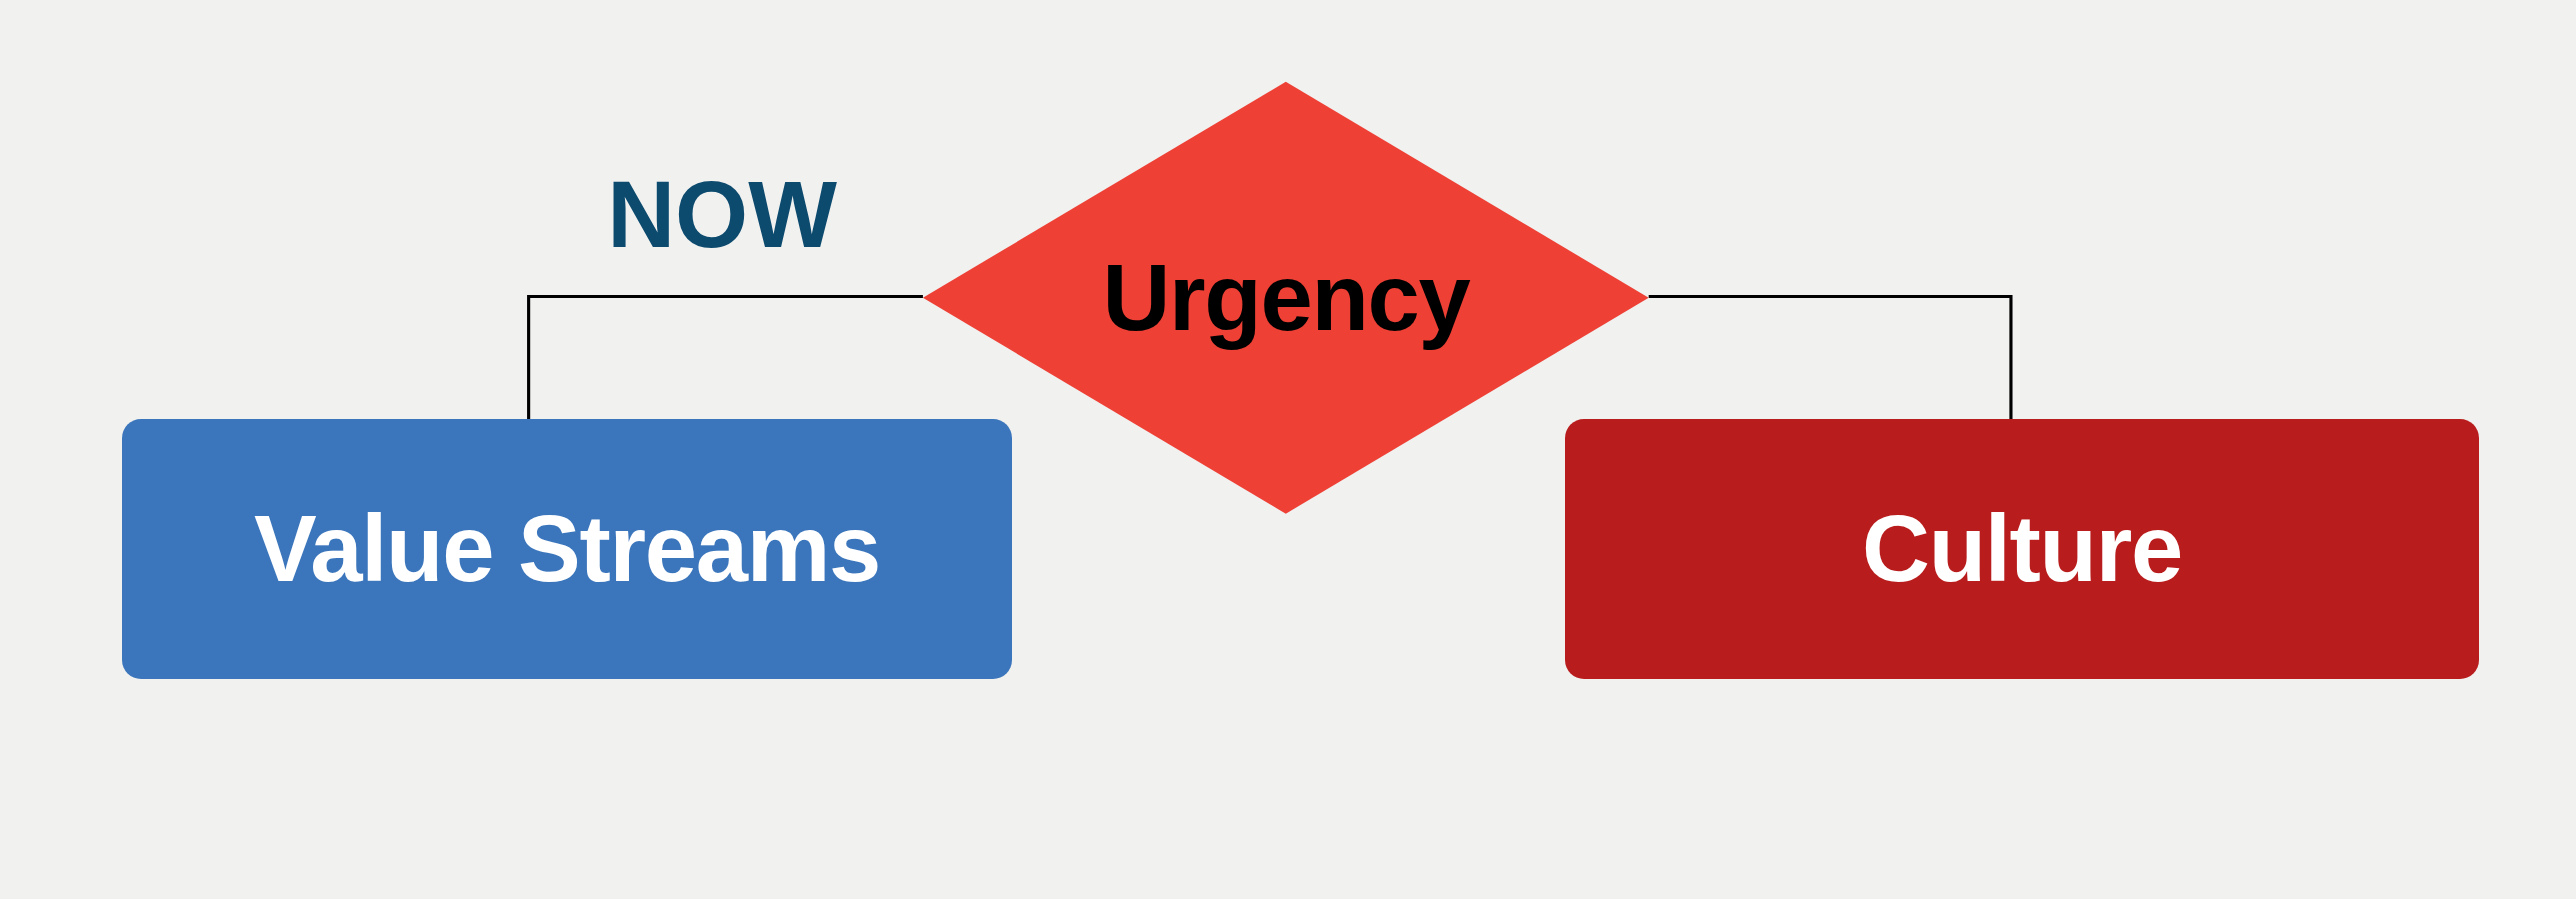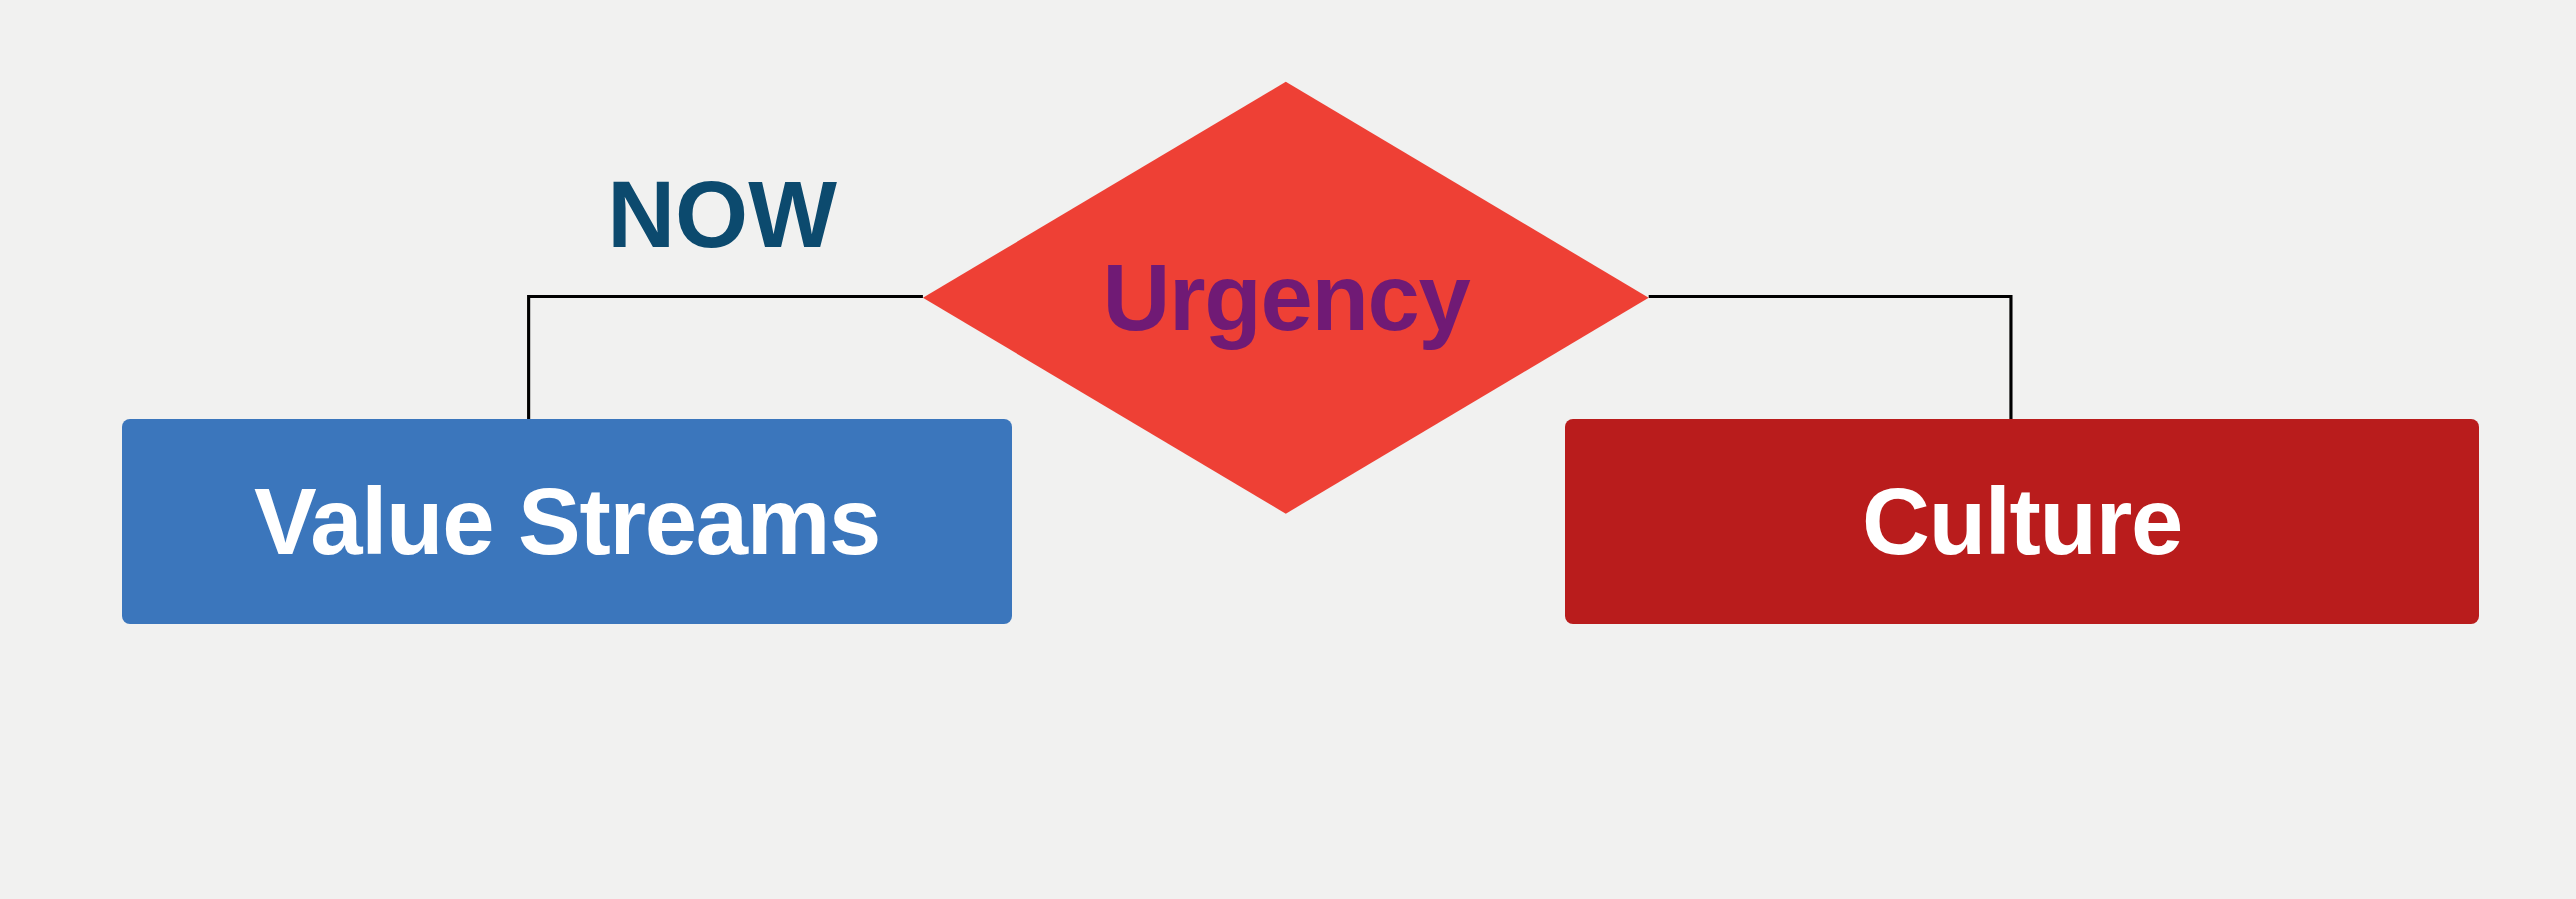--- a/index.html
+++ b/index.html
@@ -18,22 +18,22 @@
   #diagram-svg {
     position: absolute;
     left: 0;
     top: 0;
     width: 2576px;
     height: 900px;
   }
   .node-box {
     position: absolute;
     top: 419px;
-    height: 205px;
-    border-radius: 8px;
+    height: 260px;
+    border-radius: 19px;
     display: flex;
     align-items: center;
     justify-content: center;
   }
   #left-box  { left: 122px;  width: 890px; }
   #right-box { left: 1565px; width: 914px; }
   .node-label {
     font-size: 94px;
     font-weight: bold;
     letter-spacing: -1.3px;
@@ -71,21 +71,21 @@
   <svg id="diagram-svg" viewBox="0 0 4103 1433">
 
     <polyline points="1470,472 842,472 842,670" fill="none" stroke-width="5" stroke="#000000"></polyline>
 
     <polyline points="2626,472 3203,472 3203,670" fill="none" stroke-width="5" stroke="#000000"></polyline>
 
     <polygon points="2048,130 2626,474 2048,818 1470,474" fill="#ee4035"></polygon>
   </svg>
 
   <div id="decision-label-wrap">
-    <span class="node-label" style="color: #701a75;">Urgency</span>
+    <span class="node-label" style="color: #000000;">Urgency</span>
   </div>
 
   <div class="edge-label" id="edge-label-now" style="color: #0c4a6e;">NOW</div>
 
 
   <div class="node-box" id="left-box" style="background-color: rgb(59, 118, 188);">
     <span class="node-label" style="color: rgb(255, 255, 255);">Value Streams</span>
   </div>
 
   <div class="node-box" id="right-box" style="background-color: #b91c1c;">

